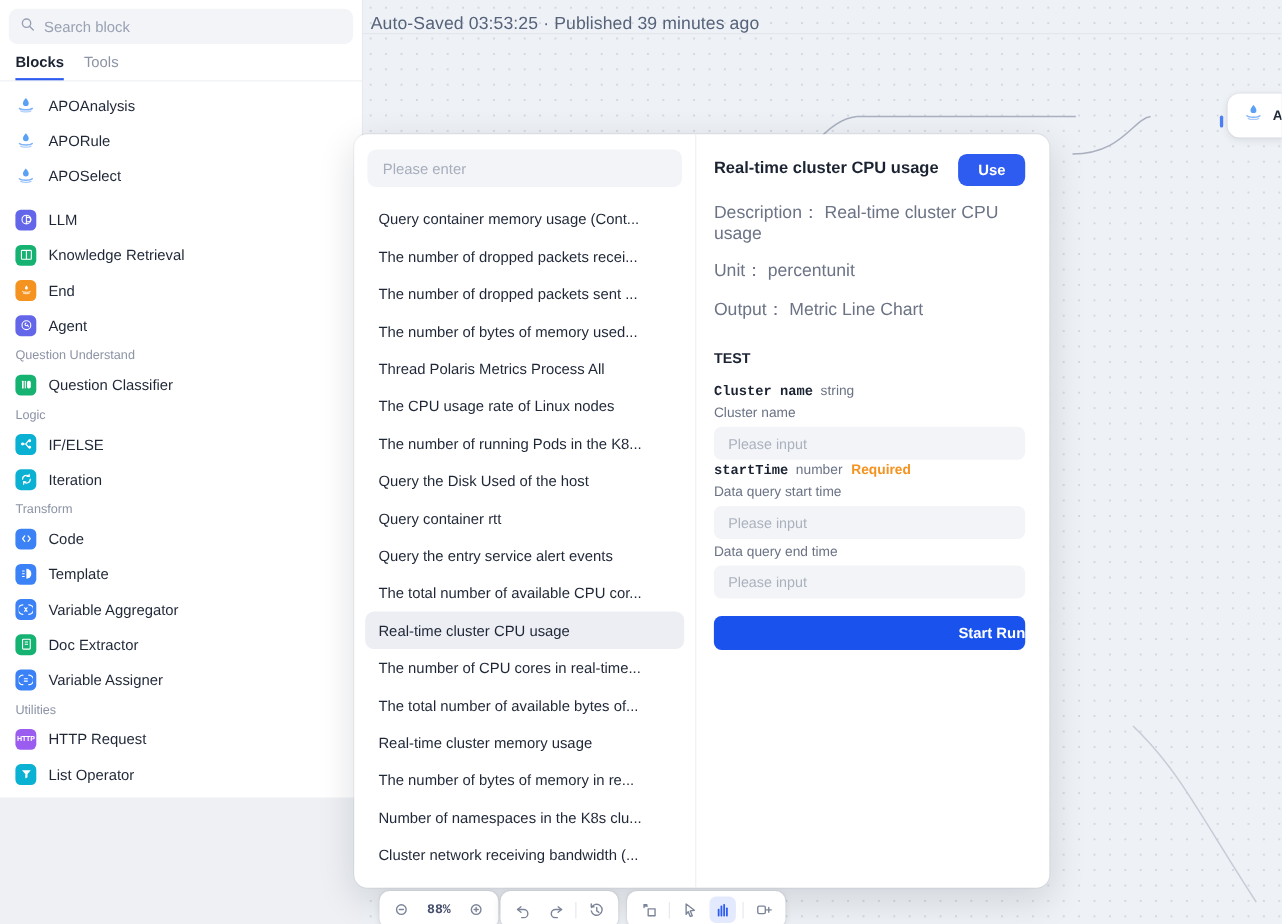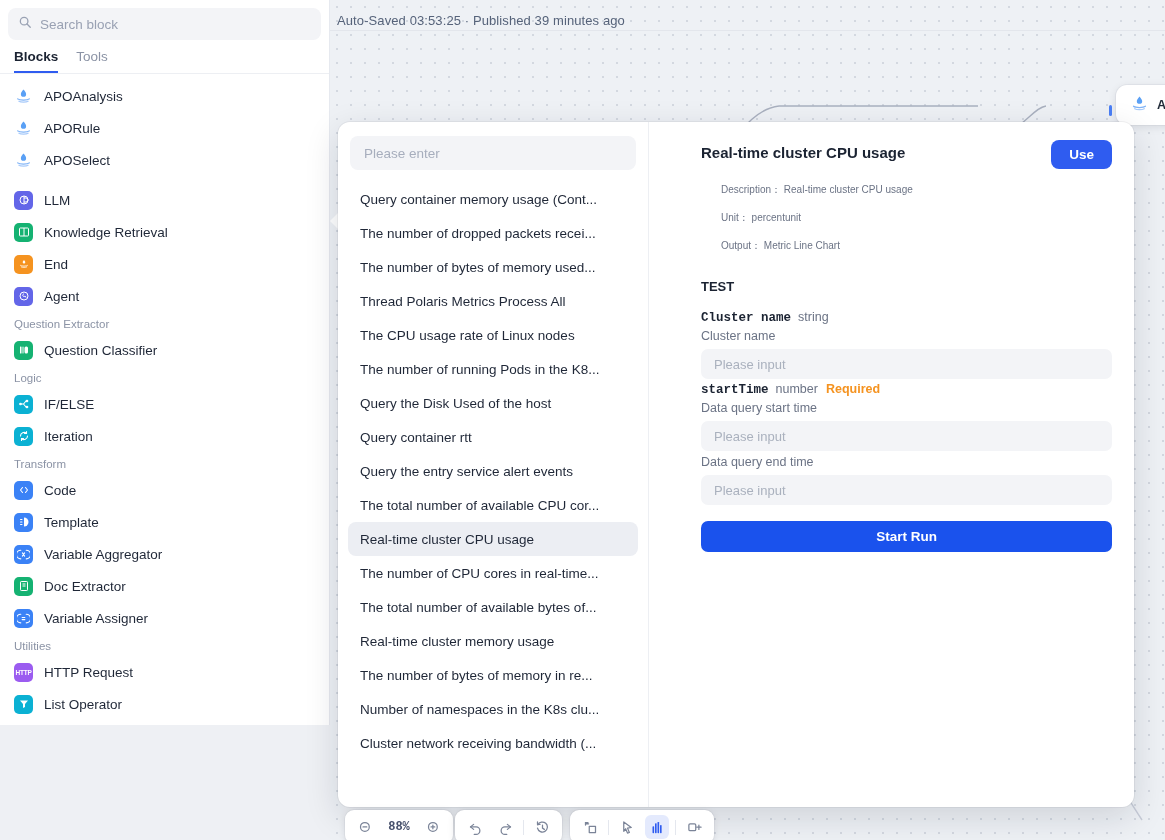--- a/index.html
+++ b/index.html
@@ -17,21 +17,21 @@
     background-color: #eef1f5;
     background-image: radial-gradient(#d3d8e0 1px, transparent 1px);
     background-size: 14px 14px;
   }
   .canvas-topstrip {
     position: absolute; left: 0; top: 0; right: 0; height: 31px;
     border-bottom: 1px solid #e3e6ec;
   }
   .autosave {
     position: absolute; left: 7px; top: 13px;
-    font-size: 13px; color: #56637a; letter-spacing: .1px;
+    font-size: 16px; color: #56637a; letter-spacing: .1px;
   }
 
   
   .node-chip {
     position: absolute; left: 786px; top: 85px;
     height: 40px; min-width: 188px;
     background: #fff; border-radius: 11px;
     box-shadow: 0 2px 8px rgba(16,24,40,.10), 0 0 0 1px rgba(16,24,40,.04);
     display: flex; align-items: center; gap: 8px; padding: 0 14px;
   }
@@ -84,25 +84,25 @@
 
   .bicon {
     width: 19px; height: 19px; border-radius: 5px; flex: 0 0 19px;
     display: flex; align-items: center; justify-content: center;
     color: #fff; font-size: 10px; font-weight: 700;
   }
   .bicon.flame { background: transparent; }
 
   
   .modal {
-    position: absolute; left: 338px; top: 122px;
-    width: 796px; height: 685px;
+    position: absolute; left: 322px; top: 122px;
+    width: 632px; height: 685px;
     background: #fff; border-radius: 12px;
     box-shadow: 0 10px 34px rgba(16,24,40,.14), 0 0 0 1px rgba(16,24,40,.05);
-    display: flex; overflow: hidden; gap: 36px;
+    display: flex; overflow: hidden;
   }
   .modal-pointer {
     position: absolute; left: 330px; top: 212px;
     width: 0; height: 0;
     border-top: 9px solid transparent;
     border-bottom: 9px solid transparent;
     border-right: 9px solid #fff;
   }
 
   .modal-left {
@@ -138,21 +138,21 @@
   .m-item.selected { background: #eceef3; }
 
   .modal-right { flex: 1; padding: 18px 22px 0 16px; position: relative; overflow-y: auto; }
   .mr-head { display: flex; align-items: flex-start; justify-content: space-between; }
   .mr-title { font-size: 15px; font-weight: 700; color: #1b2332; padding-top: 4px; }
   .use-btn {
     background: #2f5cf0; color: #fff; border: 0; border-radius: 8px;
     font-size: 13.5px; font-weight: 700; padding: 7px 18px; cursor: pointer;
     font-family: inherit;
   }
-  .meta-row { font-size: 10px; color: #6b7385; margin-top: 14px; margin-left: 20px; }
+  .meta-row { font-size: 16px; color: #6b7385; margin-top: 14px; }
   .meta-row:first-of-type { margin-top: 22px; }
   .meta-row .mv { color: #6b7385; }
   .section-head { font-size: 13px; font-weight: 700; color: #1b2332; margin-top: 26px; }
 
   .field { margin-top: 0; }
   .field.first { margin-top: 13px; }
   .f-name {
     font-family: "Liberation Mono", monospace;
     font-size: 12.5px; font-weight: 700; color: #1b2332;
   }
@@ -161,21 +161,21 @@
   .f-desc { font-size: 12.5px; color: #6b7385; margin-top: 4px; }
   .f-input {
     margin-top: 6px; height: 30px; border-radius: 7px; background: #f3f4f7;
     border: 0; width: 100%; padding: 0 13px; font-size: 13px; color: #2b3445;
     outline: 0; font-family: inherit;
   }
   .f-input::placeholder { color: #aab1be; }
   .run-btn {
     margin-top: 16px; width: 100%; height: 31px; border: 0; border-radius: 7px;
     background: #1a52ed; color: #fff; font-size: 13.5px; font-weight: 700;
-    cursor: pointer; font-family: inherit;
+    cursor: pointer; font-family: inherit; text-align: right;
   }
 
   
   .toolbar {
     position: absolute; bottom: -4px; height: 34px;
     background: #fff; border-radius: 9px;
     box-shadow: 0 2px 8px rgba(16,24,40,.10), 0 0 0 1px rgba(16,24,40,.04);
     display: flex; align-items: center; gap: 6px; padding: 0 8px;
   }
   .tb-zoom { left: 345px; }
@@ -300,21 +300,21 @@
         </div>
         <div class="block-item">
           <span class="bicon" style="background: rgb(99, 102, 232);">
             <svg width="12" height="12" viewBox="0 0 24 24" fill="none" stroke="#fff" stroke-width="2">
               <circle cx="12" cy="12" r="8"></circle>
               <path d="M12 8a2.5 2.5 0 1 0 2 4l2 3"></path>
             </svg>
           </span>
           <div class="b-label">Agent</div>
         </div>
-        <div class="group-title">Question Extractor</div>
+        <div class="group-title">Question Understand</div>
         <div class="block-item">
           <span class="bicon" style="background: rgb(21, 178, 114);">
             <svg width="12" height="12" viewBox="0 0 24 24" fill="#fff">
               <rect x="4" y="5" width="3" height="14" rx="1"></rect>
               <rect x="9" y="5" width="2" height="14" rx="1"></rect>
               <rect x="13" y="5" width="7" height="14" rx="3"></rect>
             </svg>
           </span>
           <div class="b-label">Question Classifier</div>
         </div>
@@ -412,20 +412,23 @@
         <input placeholder="Please enter" style="">
       </div>
       <div class="m-list" id="mlist">
           <div class="m-item">
             <span>Query container memory usage (Cont...</span>
           </div>
           <div class="m-item">
             <span>The number of dropped packets recei...</span>
           </div>
           <div class="m-item">
+            <span>The number of dropped packets sent ...</span>
+          </div>
+          <div class="m-item">
             <span>The number of bytes of memory used...</span>
           </div>
           <div class="m-item">
             <span>Thread Polaris Metrics Process All</span>
           </div>
           <div class="m-item">
             <span>The CPU usage rate of Linux nodes</span>
           </div>
           <div class="m-item">
             <span>The number of running Pods in the K8...</span>

